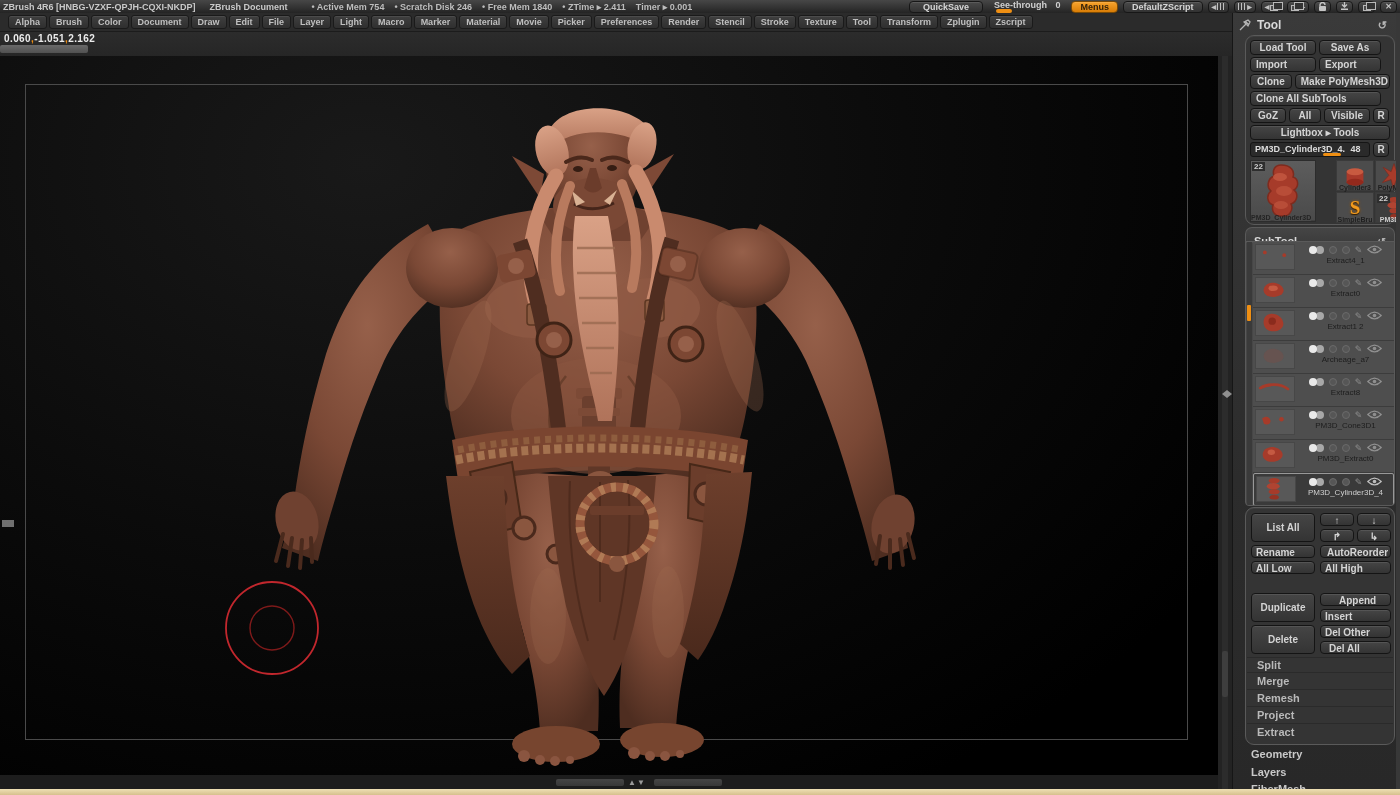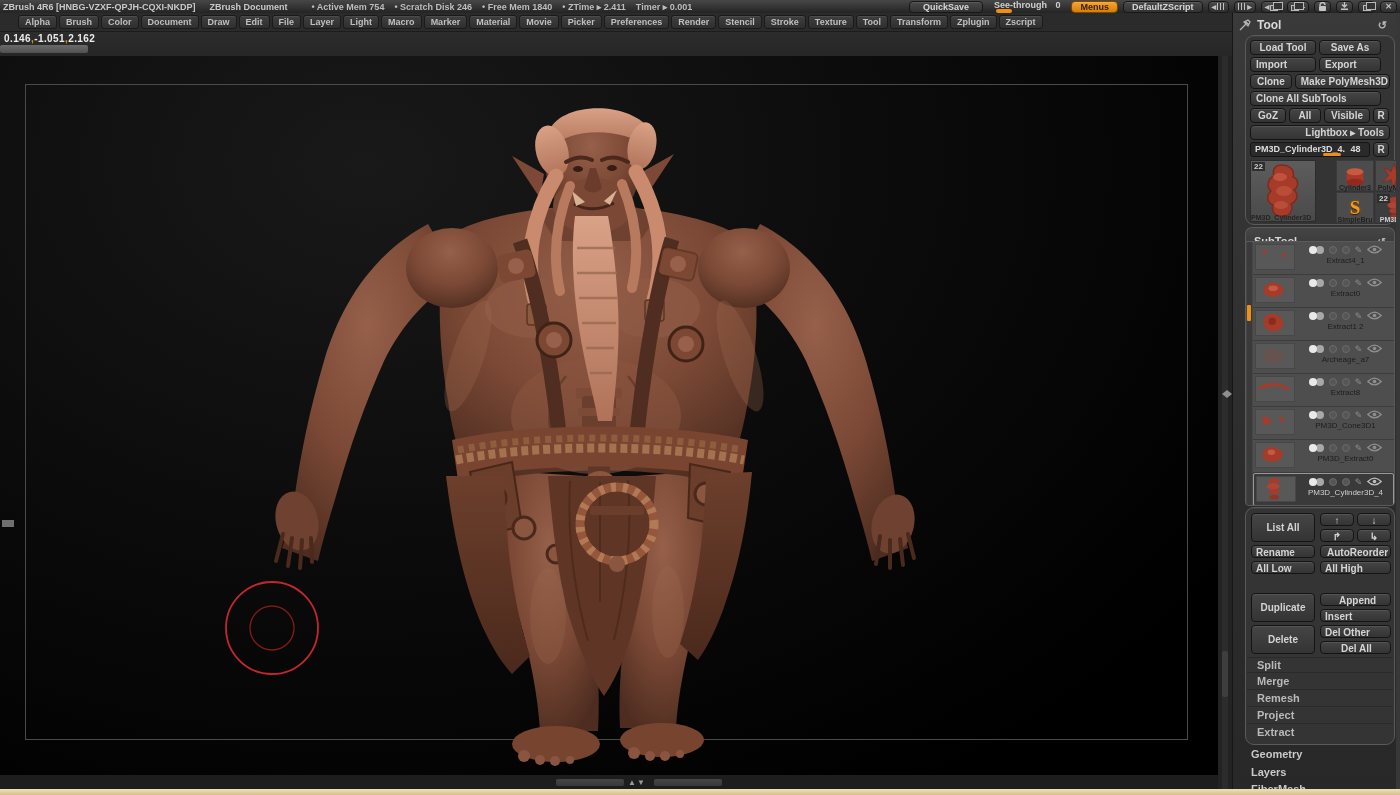--- a/index.html
+++ b/index.html
@@ -24,21 +24,21 @@
     min-width:17px;display:flex;align-items:center;justify-content:center;gap:1px;color:#c5c5c5;
     font-size:8px;font-weight:bold;padding:0 3px;box-shadow:inset 0 1px 0 rgba(255,255,255,.08);}
   .bars{display:inline-block;width:8px;height:7px;
     background:repeating-linear-gradient(90deg,#c0c0c0 0 1px,rgba(0,0,0,0) 1px 3px);}
   .tri{font-size:6px;line-height:6px;color:#c0c0c0;}
   .winstack{position:relative;display:inline-block;width:8px;height:6px;border:1px solid #b8b8b8;background:#4a4a4a;margin-top:2px;}
   .winstack::after{content:"";position:absolute;left:2px;top:-4px;width:8px;height:6px;border:1px solid #b8b8b8;background:#333;}
 
   
   #menubar{left:0;top:13px;width:1400px;height:19px;background:#2b2b2b;border-bottom:1px solid #1c1c1c;
-    display:flex;align-items:center;padding:0 18px;gap:2px;}
+    display:flex;align-items:center;padding:0 8px;gap:2px;}
   .menu-btn{background:linear-gradient(#3f3f3f,#2f2f2f);border:1px solid #1a1a1a;border-radius:3px;
     color:#bfbfbf;font-size:9px;font-weight:bold;padding:1px 6px;box-shadow:inset 0 1px 0 rgba(255,255,255,.07);}
 
   #coordline{left:4px;top:33px;font-size:10px;font-weight:bold;color:#ececec;letter-spacing:.4px;}
   #coordline .oc{color:#ef8f13;}
   #progressbar{left:0;top:45px;width:88px;height:8px;background:linear-gradient(#6a6a6a,#515151);border-radius:2px;}
 
   
   #canvas{left:0;top:56px;width:1218px;height:719px;
     background:radial-gradient(ellipse at 30% 15%,#191919 0%,#0b0b0b 45%,#000 85%);overflow:hidden;}
@@ -194,21 +194,21 @@
     <span class="menu-btn">Stencil</span>
     <span class="menu-btn">Stroke</span>
     <span class="menu-btn">Texture</span>
     <span class="menu-btn">Tool</span>
     <span class="menu-btn">Transform</span>
     <span class="menu-btn">Zplugin</span>
     <span class="menu-btn">Zscript</span>
   </div>
 
   <div class="abs" id="coordline">
-    <span>0.146</span><span class="oc">,</span><span>-1.051</span><span class="oc">,</span><span>2.162</span>
+    <span>0.060</span><span class="oc">,</span><span>-1.051</span><span class="oc">,</span><span>2.162</span>
   </div>
   <div class="abs" id="progressbar"></div>
 </div>
 
 <div class="abs" id="canvas">
   <div class="abs" id="docframe"></div>
   <div class="abs" id="sidetick"></div>
 
   <svg class="abs" width="1218" height="719" viewBox="0 0 1218 719">
     <defs>
@@ -375,21 +375,21 @@
     <div class="prow">
       <button class="pbtn" style="width:131px;text-align:left">Clone All SubTools</button>
     </div>
     <div class="prow">
       <button class="pbtn" style="width:36px">GoZ</button>
       <button class="pbtn" style="width:32px">All</button>
       <button class="pbtn" style="width:46px">Visible</button>
       <button class="pbtn" style="width:16px;padding:0">R</button>
     </div>
     <div class="prow">
-      <button class="pbtn" style="width:153px;text-align:right">Lightbox ▸ Tools</button>
+      <button class="pbtn" style="width:153px;text-align:center">Lightbox ▸ Tools</button>
     </div>
     <div class="prow">
       <div class="slider" style="width:120px">
         <span>PM3D_Cylinder3D_4.</span>
         <span style="margin-left:3px">48</span>
         <span class="shandle" style="left:72px"></span>
       </div>
       <button class="pbtn" style="width:16px;padding:0">R</button>
     </div>
 
@@ -616,21 +616,21 @@
     <button class="bb" style="left:5px;top:37px;width:64px;height:13px;text-align:left;padding-left:4px">Rename</button>
     <button class="bb" style="left:74px;top:37px;width:71px;height:13px">AutoReorder</button>
     <button class="bb" style="left:5px;top:53px;width:64px;height:13px;text-align:left;padding-left:4px">All Low</button>
     <button class="bb" style="left:74px;top:53px;width:71px;height:13px;text-align:left;padding-left:4px">All High</button>
 
     <button class="bb" style="left:5px;top:85px;width:64px;height:29px">Duplicate</button>
     <button class="bb" style="left:74px;top:85px;width:71px;height:13px;text-align:left;padding-left:18px">Append</button>
     <button class="bb" style="left:74px;top:101px;width:71px;height:13px;text-align:left;padding-left:4px">Insert</button>
     <button class="bb" style="left:5px;top:117px;width:64px;height:29px">Delete</button>
     <button class="bb" style="left:74px;top:117px;width:71px;height:13px;text-align:left;padding-left:4px">Del Other</button>
-    <button class="bb" style="left:74px;top:133px;width:71px;height:13px;text-align:left;padding-left:20px">Del All</button>
+    <button class="bb" style="left:74px;top:133px;width:71px;height:13px;text-align:left;padding-left:8px">Del All</button>
 
     <div class="secrow" style="top:149px;border-top:1px solid #2a2a2a">Split</div>
     <div class="secrow" style="top:166px">Merge</div>
     <div class="secrow" style="top:183px">Remesh</div>
     <div class="secrow" style="top:200px">Project</div>
     <div class="secrow" style="top:217px;border-bottom:none">Extract</div>
   </div>
 
   <span class="palsec" style="top:735px">Geometry</span>
   <span class="palsec" style="top:753px">Layers</span>

